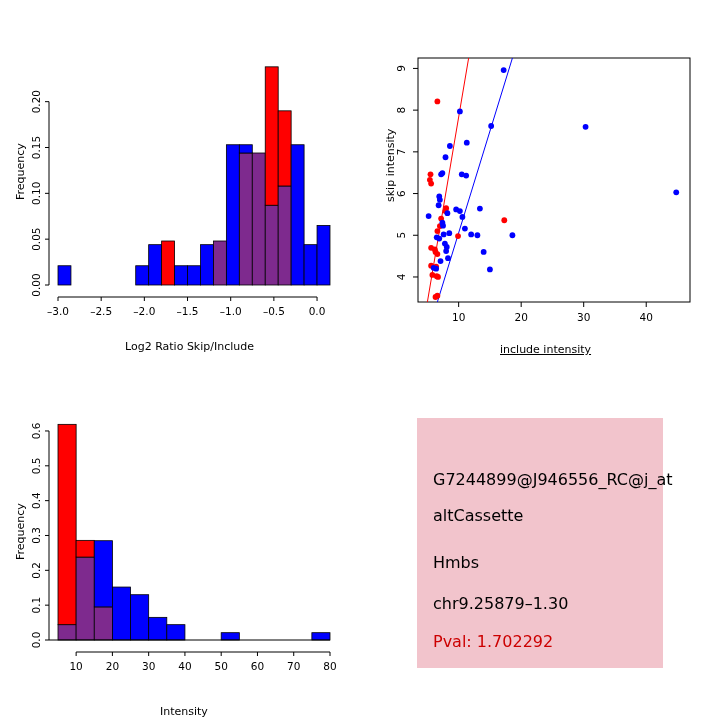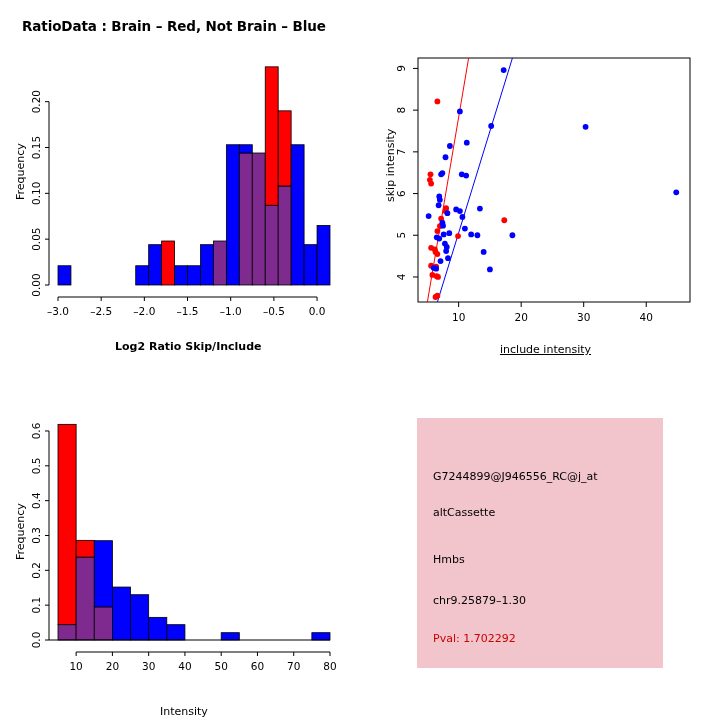--- a/index.html
+++ b/index.html
@@ -5,29 +5,28 @@
   html,body{margin:0;padding:0;background:#ffffff;}
   body{width:720px;height:720px;position:relative;overflow:hidden;
        font-family:"DejaVu Sans","Liberation Sans",sans-serif;color:#000;}
   .panel{position:absolute;}
   .ptitle{position:absolute;font-weight:bold;font-size:13.5px;white-space:nowrap;
           letter-spacing:-0.1px;}
   .axlabel{position:absolute;font-size:11px;white-space:nowrap;}
   .vrot{transform:rotate(-90deg);transform-origin:left top;}
   svg{display:block;overflow:visible;}
   .infobox{position:absolute;}
-  .infoline{position:absolute;font-size:11px;white-space:nowrap;letter-spacing:0px;}
+  .infoline{position:absolute;font-size:16px;white-space:nowrap;letter-spacing:0px;}
 </style>
 </head>
 <body>
 
 <div class="panel" style="left:0;top:0;width:360px;height:360px;">
-  <div class="ptitle" style="left:22px;top:18px;">RatioData : Brain – Red, Not Brain – Blue</div>
   <div class="axlabel vrot" style="left:14px;top:200px;">Frequency</div>
-  <div class="axlabel" style="left:115px;top:340px;font-weight:bold;">Log2 Ratio Skip/Include</div>
+  <div class="axlabel" style="left:125px;top:340px;">Log2 Ratio Skip/Include</div>
   <svg id="svg-ratio" width="360" height="330" style="position:absolute;left:0;top:20px;">
       <g>
         <rect x="58" y="245.75" width="12.952380952380949" height="19.25" fill="#0000FF" stroke="#000" stroke-width="0.8"></rect>
         <rect x="135.71428571428572" y="245.75" width="12.952380952380906" height="19.25" fill="#0000FF" stroke="#000" stroke-width="0.8"></rect>
         <rect x="148.66666666666669" y="224.66666666666669" width="12.952380952380935" height="40.333333333333314" fill="#0000FF" stroke="#000" stroke-width="0.8"></rect>
         <rect x="161.61904761904762" y="221" width="12.952380952380935" height="44" fill="#FF0000" stroke="#000" stroke-width="0.8"></rect>
         <rect x="174.57142857142858" y="245.75" width="12.952380952380935" height="19.25" fill="#0000FF" stroke="#000" stroke-width="0.8"></rect>
         <rect x="187.52380952380952" y="245.75" width="12.952380952380963" height="19.25" fill="#0000FF" stroke="#000" stroke-width="0.8"></rect>
         <rect x="200.47619047619048" y="224.66666666666669" width="12.952380952380935" height="40.333333333333314" fill="#0000FF" stroke="#000" stroke-width="0.8"></rect>
         <rect x="213.42857142857144" y="221" width="12.952380952380935" height="44" fill="#7E2A8E" stroke="#000" stroke-width="0.8"></rect>

